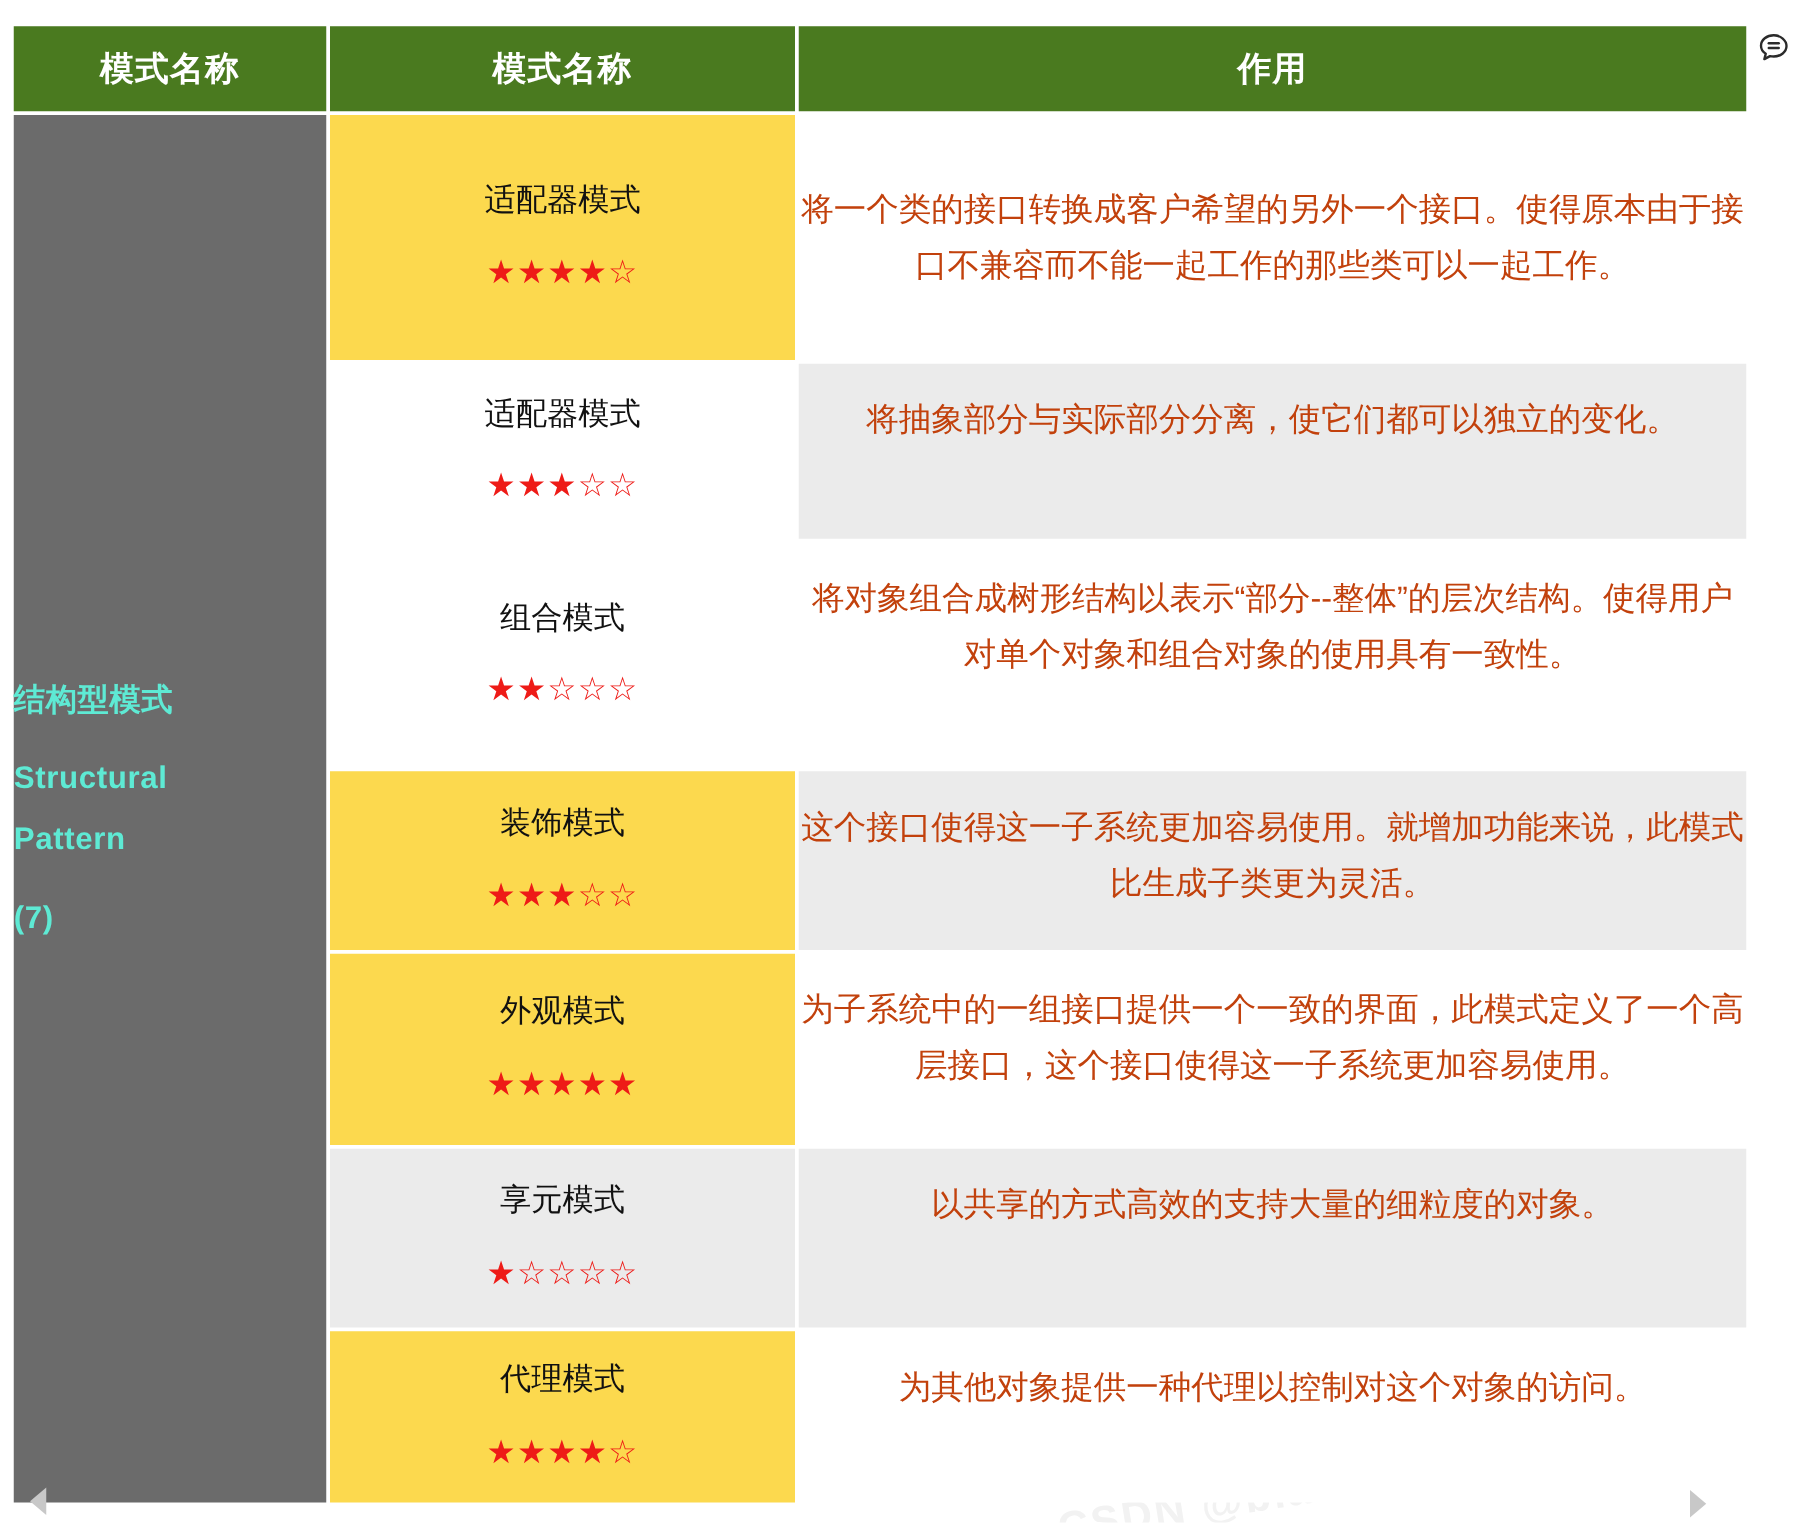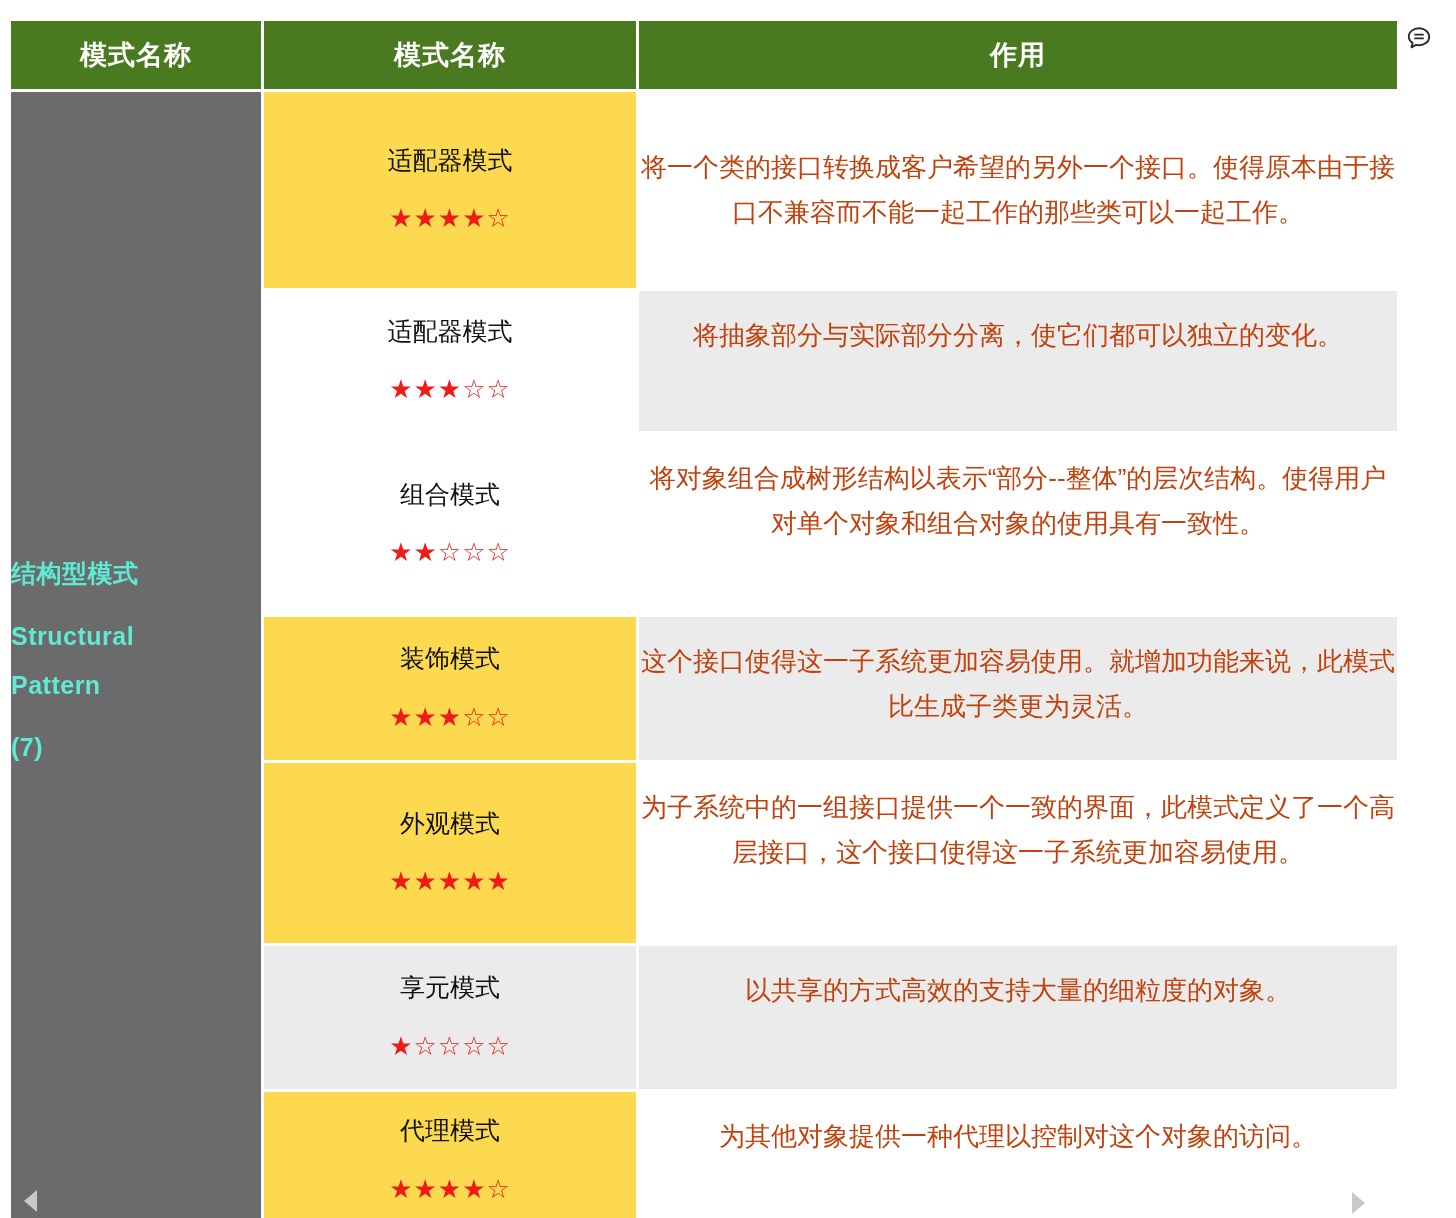--- a/index.html
+++ b/index.html
@@ -198,21 +198,21 @@
 
         <tr>
           <td class="name-cell bg-yellow" style="height:143px">
             <span class="pname">装饰模式</span>
             <span class="stars">★★★☆☆</span>
           </td>
           <td class="desc-cell bg-gray top-align">这个接口使得这一子系统更加容易使用。就增加功能来说，此模式比生成子类更为灵活。</td>
         </tr>
 
         <tr>
-          <td class="name-cell bg-yellow" style="height:180px">
+          <td class="name-cell bg-yellow" style="height:153px">
             <span class="pname">外观模式</span>
             <span class="stars">★★★★★</span>
           </td>
           <td class="desc-cell bg-white top-align">为子系统中的一组接口提供一个一致的界面，此模式定义了一个高层接口，这个接口使得这一子系统更加容易使用。</td>
         </tr>
 
         <tr>
           <td class="name-cell bg-gray" style="height:143px">
             <span class="pname">享元模式</span>
             <span class="stars">★☆☆☆☆</span>

